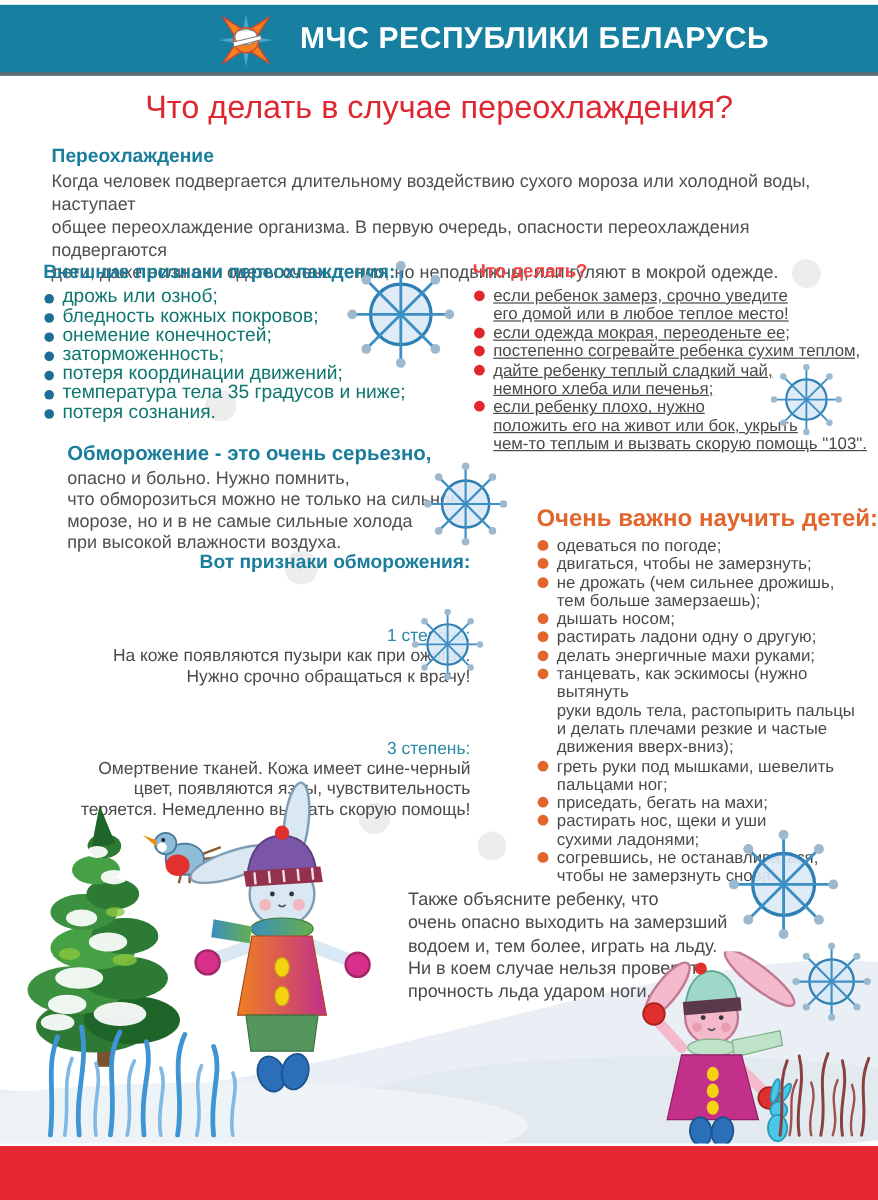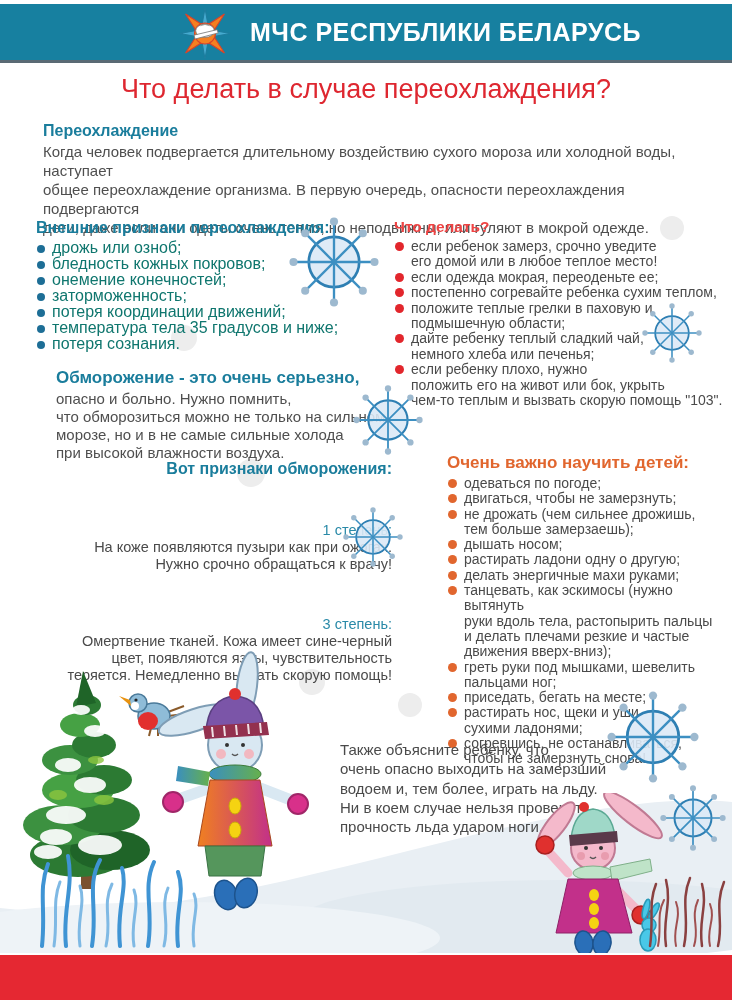--- a/index.html
+++ b/index.html
@@ -14,42 +14,42 @@
     background:#1780a0;border-bottom:3px solid #5a6a74;}
   .logo{position:absolute;left:176px;top:6px;width:58px;height:55px;}
   .org-name{position:absolute;left:250px;top:18px;font-size:25px;font-weight:bold;
     color:#ffffff;letter-spacing:.5px;white-space:nowrap;}
   .page-title{position:absolute;left:0;top:74px;width:732px;text-align:center;
     font-size:27px;font-weight:normal;color:#de2730;}
   
   .h-teal{font-weight:bold;color:#1a7d9c;font-size:16px;}
   .h-teal.big{font-size:17px;}
   .h-red{font-weight:bold;color:#ef4444;font-size:15.5px;}
-  .h-orange{font-weight:bold;color:#e1662e;font-size:17px;margin-top:32px;}
+  .h-orange{font-weight:bold;color:#e1662e;font-size:20px;}
   .pre{white-space:pre-line;}
   
   .intro{position:absolute;left:43px;top:122px;width:668px;}
   .intro .body{margin-top:2px;font-size:15px;line-height:19px;color:#4f4f4f;}
   .signs{position:absolute;left:36px;top:219px;width:350px;}
   .frostbite{position:absolute;left:36px;top:368px;width:352px;margin-left:20px;}
   .frostbite .body{margin-top:2px;font-size:15px;line-height:18px;}
   .fsigns{position:absolute;left:36px;top:460px;width:356px;text-align:right;}
   .degree-label{color:#2a8aa8;font-size:14.5px;line-height:16.8px;margin-top:44px;}
   .degree-text{font-size:14.5px;line-height:16.8px;color:#4a4a4a;}
   .what-to-do{position:absolute;left:394px;top:218px;width:332px;}
   .teach{position:absolute;left:447px;top:421px;width:285px;}
   .ice-warning{position:absolute;left:340px;top:740px;width:320px;
     font-size:15px;line-height:19.3px;color:#4a4a4a;}
   
   .list{margin-top:3px;}
   .li{display:flex;align-items:flex-start;}
   .dot{flex:0 0 auto;width:8px;height:8px;border-radius:50%;margin:5px 7px 0 1px;}
   .list.teal .li{font-size:16px;line-height:16px;color:#0f766e;}
   .list.teal .dot{background:#1d6e96;}
-  .list.red .li{font-size:14px;line-height:15.4px;color:#4a4a4a;}
+  .list.red .li{font-size:14px;line-height:15.4px;color:#4a4a4a;text-decoration:underline;}
   .list.red .dot{background:#e2262c;width:9px;height:9px;margin-top:3px;}
   .list.orange .li{font-size:14px;line-height:15.3px;color:#4a4a4a;}
   .list.orange .dot{background:#e1662e;width:9px;height:9px;margin-top:3px;}
   .li-text{white-space:pre-line;}
   
   .decor{position:absolute;pointer-events:none;}
   .gray-dot{position:absolute;border-radius:50%;background:#ededed;}
   .footer-bar{position:absolute;left:0;top:955px;width:732px;height:45px;background:#e52832;}
 </style>
 </head>
@@ -197,25 +197,20 @@
         <div class="li">
           <span class="dot"></span>
           <span class="li-text">если одежда мокрая, переоденьте ее;</span>
         </div>
 
         <div class="li">
           <span class="dot"></span>
           <span class="li-text">постепенно согревайте ребенка сухим теплом,</span>
         </div>
 
-        <div class="li">
-          <span class="dot"></span>
-          <span class="li-text">положите теплые грелки в паховую и
-подмышечную области;</span>
-        </div>
 
         <div class="li">
           <span class="dot"></span>
           <span class="li-text">дайте ребенку теплый сладкий чай,
 немного хлеба или печенья;</span>
         </div>
 
         <div class="li">
           <span class="dot"></span>
           <span class="li-text">если ребенку плохо, нужно
@@ -269,21 +264,21 @@
         </div>
 
         <div class="li">
           <span class="dot"></span>
           <span class="li-text">греть руки под мышками, шевелить
 пальцами ног;</span>
         </div>
 
         <div class="li">
           <span class="dot"></span>
-          <span class="li-text">приседать, бегать на месте;</span>
+          <span class="li-text">приседать, бегать на махи;</span>
         </div>
 
         <div class="li">
           <span class="dot"></span>
           <span class="li-text">растирать нос, щеки и уши
 сухими ладонями;</span>
         </div>
 
         <div class="li">
           <span class="dot"></span>

